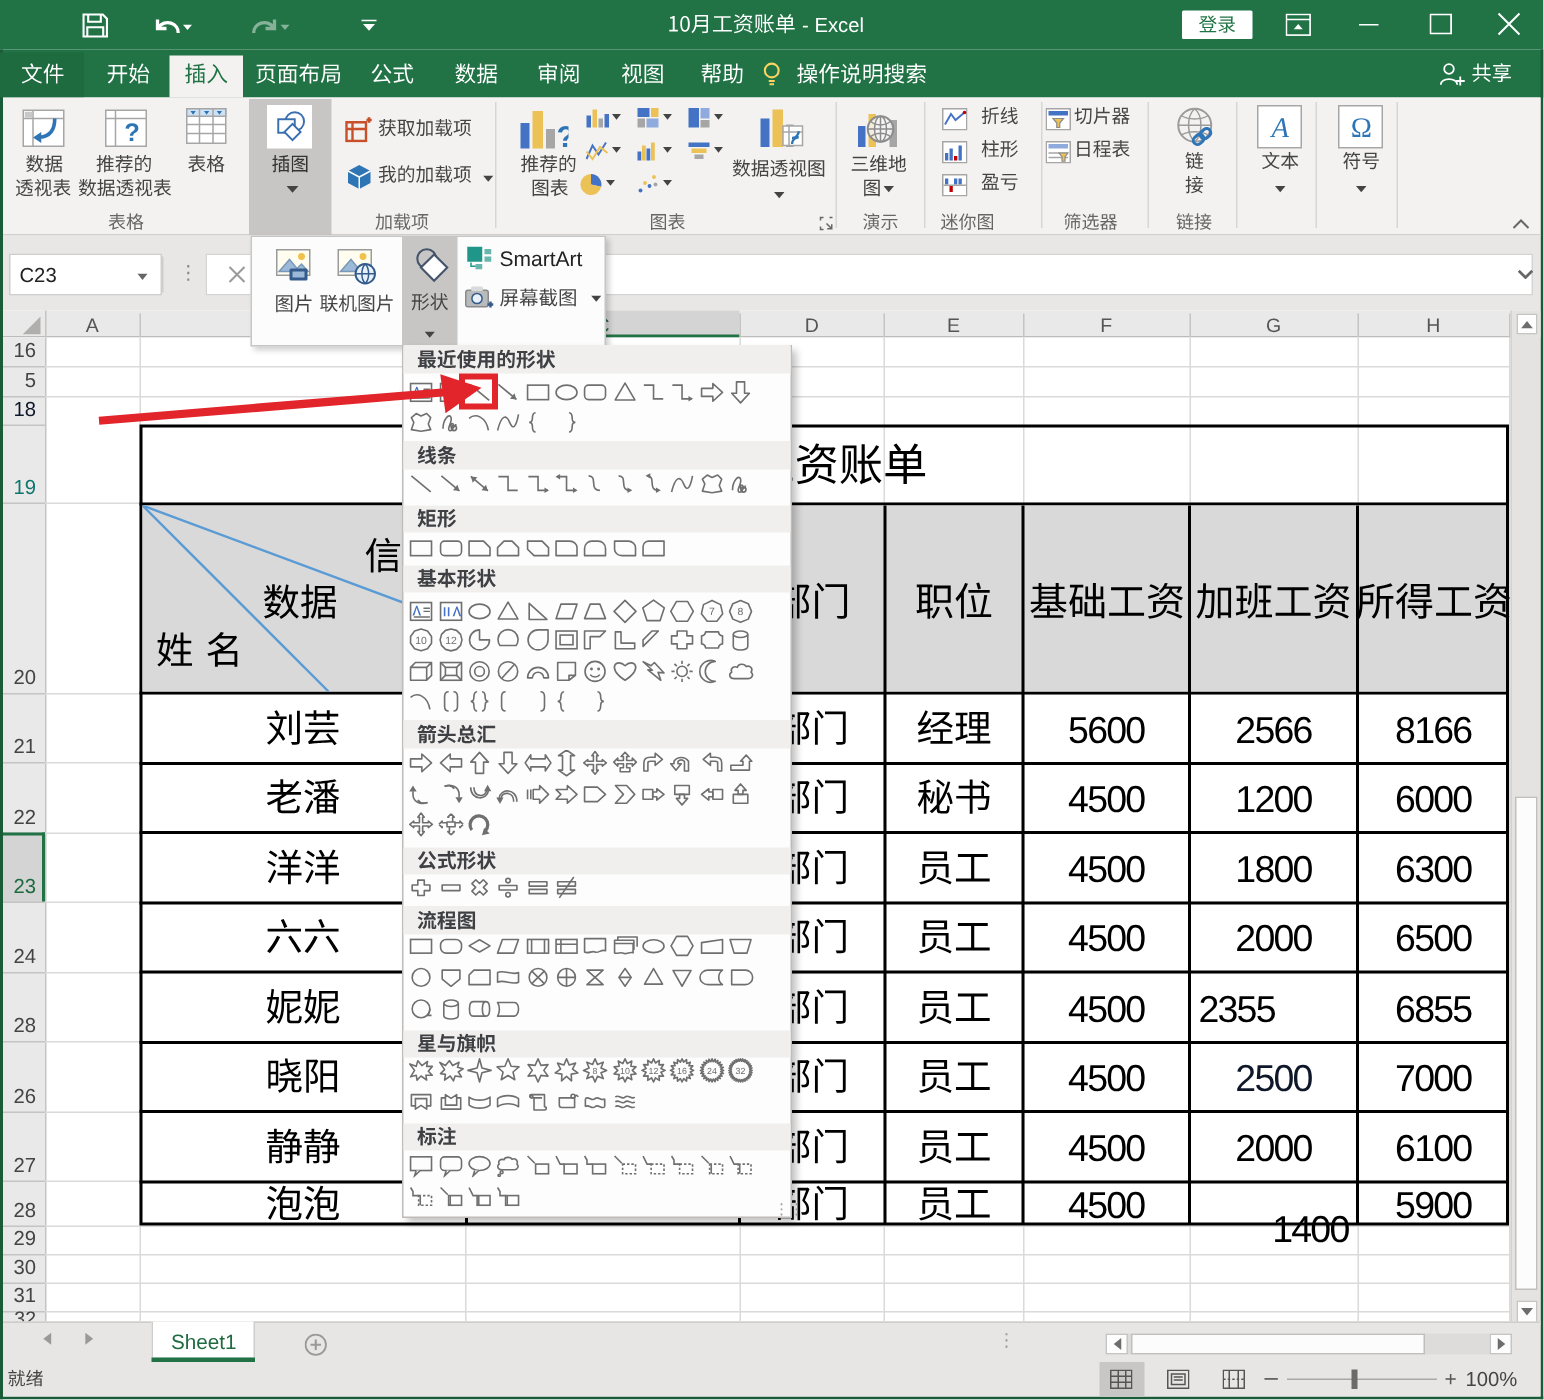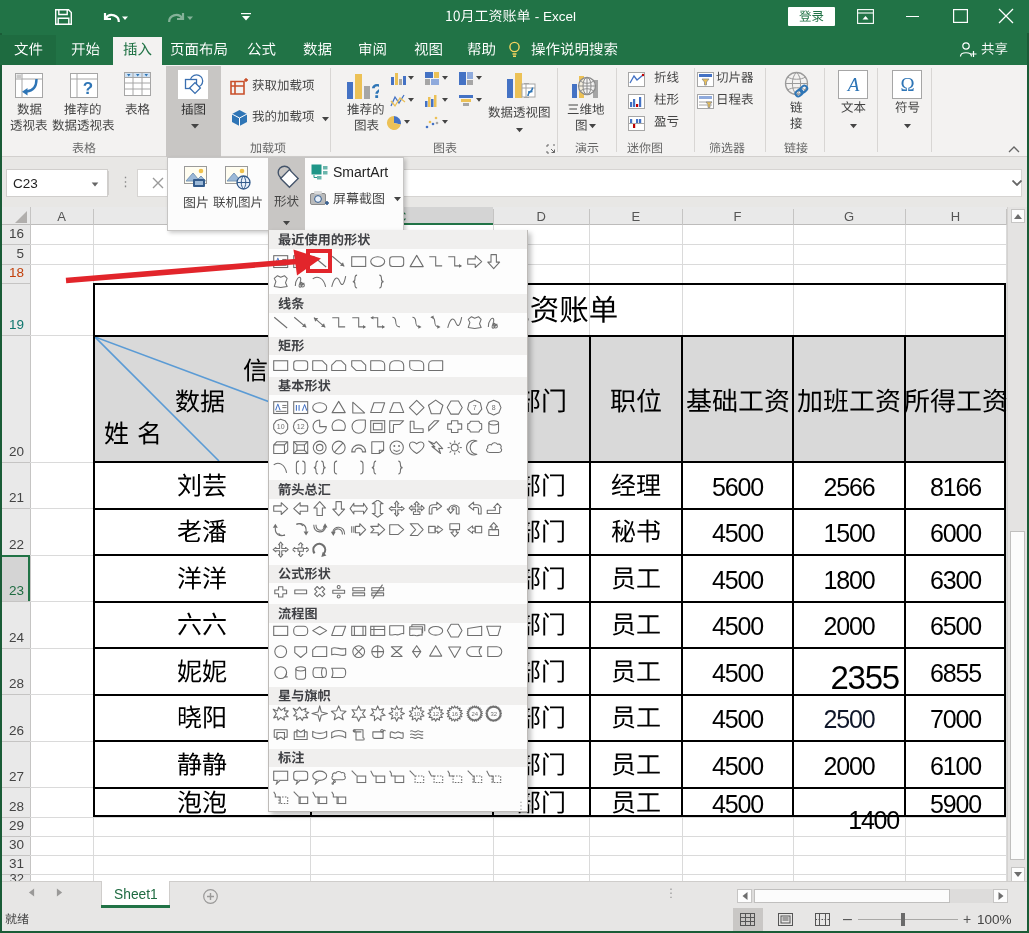--- a/index.html
+++ b/index.html
@@ -421,21 +421,21 @@
 <div style="position:absolute;left:1005.5px;top:209px;width:1px;height:16px;background:#c5c4c3"></div>
 <div style="position:absolute;left:2px;top:225px;width:1004px;height:656px;background:#fff"></div>
 <div style="position:absolute;left:2px;top:225px;width:27.5px;height:656px;background:#e9e9e9"></div>
 <div style="position:absolute;left:29.5px;top:225px;width:1px;height:656px;background:#c5c4c3"></div>
 <div style="position:absolute;left:0px;top:226.0px;width:24px;text-align:right;font-size:13.5px;color:#444">16</div>
 <div style="position:absolute;left:2px;top:244.0px;width:27.5px;height:1px;background:#c5c4c3"></div>
 <div style="position:absolute;left:29.5px;top:244.0px;width:976.5px;height:1px;background:#dadada"></div>
 <div style="position:absolute;left:0px;top:245.5px;width:24px;text-align:right;font-size:13.5px;color:#444">5</div>
 <div style="position:absolute;left:2px;top:263.5px;width:27.5px;height:1px;background:#c5c4c3"></div>
 <div style="position:absolute;left:29.5px;top:263.5px;width:976.5px;height:1px;background:#dadada"></div>
-<div style="position:absolute;left:0px;top:265.0px;width:24px;text-align:right;font-size:13.5px;color:#c2410c">18</div>
+<div style="position:absolute;left:0px;top:265.0px;width:24px;text-align:right;font-size:13.5px;color:#0f172a">18</div>
 <div style="position:absolute;left:2px;top:283.0px;width:27.5px;height:1px;background:#c5c4c3"></div>
 <div style="position:absolute;left:0px;top:317.0px;width:24px;text-align:right;font-size:13.5px;color:#0f766e">19</div>
 <div style="position:absolute;left:2px;top:335.0px;width:27.5px;height:1px;background:#c5c4c3"></div>
 <div style="position:absolute;left:29.5px;top:335.0px;width:976.5px;height:1px;background:#dadada"></div>
 <div style="position:absolute;left:0px;top:443.5px;width:24px;text-align:right;font-size:13.5px;color:#444">20</div>
 <div style="position:absolute;left:2px;top:461.5px;width:27.5px;height:1px;background:#c5c4c3"></div>
 <div style="position:absolute;left:29.5px;top:461.5px;width:976.5px;height:1px;background:#dadada"></div>
 <div style="position:absolute;left:0px;top:490.0px;width:24px;text-align:right;font-size:13.5px;color:#444">21</div>
 <div style="position:absolute;left:2px;top:508.0px;width:27.5px;height:1px;background:#c5c4c3"></div>
 <div style="position:absolute;left:29.5px;top:508.0px;width:976.5px;height:1px;background:#dadada"></div>
@@ -548,21 +548,21 @@
 <svg style="position:absolute;left:177.0px;top:519.25px" width="52" height="33" viewBox="0 0 52 33">
     <path transform="translate(0,21.5)" fill="#000" d="M20.9 -20C20.1 -18.8 19.1 -17.6 18 -16.4V-17.6H11.8V-21H9.9V-17.6H3.5V-15.9H9.9V-12.5H1.3V-10.7H11.3C8.1 -8.5 4.5 -6.6 0.8 -5.2C1.2 -4.9 1.9 -4.1 2.1 -3.7C4.2 -4.5 6.1 -5.5 8 -6.5V-1.2C8 1.1 9 1.6 12.2 1.6C12.9 1.6 18.3 1.6 19.1 1.6C21.9 1.6 22.6 0.7 22.9 -2.8C22.4 -2.9 21.6 -3.2 21.1 -3.6C20.9 -0.6 20.6 -0.1 18.9 -0.1C17.7 -0.1 13.2 -0.1 12.2 -0.1C10.3 -0.1 10 -0.3 10 -1.2V-3.5C13.7 -4.4 17.8 -5.6 20.6 -6.9L19 -8.2C16.9 -7.2 13.4 -6 10 -5.1V-7.7C11.5 -8.6 12.9 -9.6 14.3 -10.7H23.7V-12.5H16.5C18.8 -14.5 20.9 -16.7 22.6 -19.2ZM11.8 -12.5V-15.9H17.4C16.3 -14.7 15 -13.5 13.7 -12.5Z M26.6 0.5 28.3 1.7C29.5 -0.6 30.9 -3.5 31.9 -6L30.5 -7.1C29.3 -4.4 27.8 -1.3 26.6 0.5ZM34.6 -17.4C35.1 -16.4 35.8 -15.2 36 -14.4L37.6 -15C37.3 -15.8 36.6 -16.9 36.1 -17.9ZM27.2 -19.4C28.6 -18.6 30.6 -17.4 31.6 -16.6L32.7 -18.2C31.7 -18.9 29.7 -20 28.3 -20.8ZM25.9 -12.7C27.4 -11.9 29.4 -10.7 30.4 -10.1L31.5 -11.6C30.4 -12.3 28.4 -13.4 27 -14.1ZM44.8 -18.3C44.4 -17.2 43.6 -15.5 43 -14.4H41.3V-18.5C43.6 -18.8 45.7 -19.2 47.4 -19.6L46.2 -21C43.1 -20.2 37.5 -19.6 32.9 -19.3C33.1 -18.9 33.3 -18.3 33.4 -17.9C35.3 -17.9 37.5 -18.1 39.5 -18.3V-14.4H32.3V-12.7H37.7C36.1 -10.9 33.8 -9.2 31.6 -8.2C32 -7.9 32.6 -7.2 32.9 -6.8C33.3 -7 33.8 -7.3 34.2 -7.6V2H35.9V1.2H45.2V1.9H47V-7.7L48 -7.2C48.3 -7.7 48.8 -8.3 49.2 -8.7C47.1 -9.5 44.7 -11.1 43.1 -12.7H48.7V-14.4H44.7C45.3 -15.4 46 -16.7 46.5 -17.8ZM39.6 -2.7V-0.4H35.9V-2.7ZM41.3 -2.7H45.2V-0.4H41.3ZM39.6 -4.1H35.9V-6.4H39.6ZM41.3 -4.1V-6.4H45.2V-4.1ZM39.5 -12.6V-8.4H41.3V-12.5C42.7 -10.8 44.7 -9.1 46.7 -7.9H34.7C36.5 -9.1 38.3 -10.8 39.5 -12.6Z"></path>
   </svg>
 <svg style="position:absolute;left:516.2px;top:519.25px" width="52" height="33" viewBox="0 0 52 33">
     <path transform="translate(0,21.5)" fill="#000" d="M3.5 -15.7C4.2 -14.4 4.9 -12.6 5.1 -11.4L6.8 -11.9C6.6 -13 5.9 -14.8 5.2 -16.1ZM15.7 -19.7V2H17.4V-17.9H21.4C20.7 -16 19.7 -13.3 18.8 -11.2C21 -9 21.7 -7.1 21.7 -5.6C21.7 -4.7 21.5 -3.9 21 -3.6C20.7 -3.4 20.4 -3.3 20 -3.3C19.5 -3.3 18.8 -3.3 18.1 -3.4C18.4 -2.9 18.5 -2.1 18.6 -1.6C19.3 -1.6 20.1 -1.6 20.7 -1.6C21.3 -1.7 21.9 -1.9 22.2 -2.1C23.1 -2.7 23.4 -3.9 23.4 -5.4C23.4 -7.1 22.9 -9.1 20.6 -11.4C21.7 -13.8 22.8 -16.6 23.7 -18.9L22.4 -19.8L22.1 -19.7ZM6.2 -20.7C6.6 -19.9 7 -18.9 7.2 -18.1H2V-16.4H13.8V-18.1H9.2C8.9 -18.9 8.3 -20.2 7.9 -21.1ZM10.8 -16.2C10.4 -14.8 9.7 -12.7 9 -11.3H1.3V-9.6H14.4V-11.3H10.8C11.5 -12.6 12.1 -14.3 12.7 -15.8ZM2.7 -7.3V1.8H4.5V0.7H11.4V1.7H13.2V-7.3ZM4.5 -1.1V-5.6H11.4V-1.1Z M28.2 -20.1C29.4 -18.7 31 -16.7 31.7 -15.4L33.2 -16.5C32.5 -17.7 30.9 -19.7 29.6 -21ZM27.3 -16V2H29.2V-16ZM34 -20.1V-18.3H45.9V-0.5C45.9 0 45.8 0.2 45.2 0.2C44.7 0.2 43 0.2 41.1 0.2C41.4 0.7 41.7 1.5 41.8 2C44.2 2 45.7 2 46.6 1.7C47.5 1.3 47.8 0.8 47.8 -0.5V-20.1Z"></path>
   </svg>
 <svg style="position:absolute;left:610.7px;top:519.25px" width="52" height="33" viewBox="0 0 52 33">
     <path transform="translate(0,21.5)" fill="#000" d="M10.8 -13C10.5 -10.5 9.9 -7.2 8.9 -5.2L10.4 -4.7C11.4 -6.7 11.9 -10.1 12.2 -12.7ZM13 -19.8C14.7 -18.7 16.8 -17.1 17.8 -16L18.9 -17.4C17.9 -18.5 15.8 -20 14.1 -21ZM20.8 -19.5C19.5 -14.6 17.7 -10.3 15.3 -6.7V-15.6H13.5V-4.2C12.1 -2.5 10.6 -1 8.8 0.3C9.2 0.6 10 1.2 10.3 1.6C11.5 0.7 12.5 -0.3 13.5 -1.4V-1.1C13.5 1.2 14.1 1.8 16.2 1.8C16.6 1.8 19.1 1.8 19.5 1.8C21.5 1.8 21.9 0.7 22.1 -2.9C21.6 -3 20.9 -3.3 20.5 -3.6C20.4 -0.6 20.3 0.1 19.4 0.1C18.9 0.1 16.8 0.1 16.4 0.1C15.5 0.1 15.3 -0.1 15.3 -1.1V-3.5C17.2 -6 18.7 -8.7 20 -11.8C21.1 -9.5 22.1 -6.4 22.4 -4.4L24.1 -4.9C23.8 -6.9 22.8 -10 21.7 -12.3L20.1 -11.9C21 -14.1 21.8 -16.5 22.5 -19.1ZM8.3 -20.8C6.7 -20 4 -19.3 1.7 -18.8C1.9 -18.4 2.1 -17.8 2.2 -17.4C3.1 -17.5 4 -17.7 4.9 -17.9V-13.8H1.4V-12.1H4.7C3.8 -9.2 2.3 -6 0.8 -4.2C1.2 -3.7 1.7 -2.9 1.9 -2.4C2.9 -3.8 4 -6.1 4.9 -8.4V2H6.6V-9.2C7.2 -8.1 8 -6.6 8.3 -5.9L9.5 -7.4C9.1 -8.1 7.2 -10.7 6.6 -11.5V-12.1H9.5V-13.8H6.6V-18.3C7.7 -18.6 8.7 -18.9 9.5 -19.3Z M42.9 -19C44.5 -17.9 46.6 -16.4 47.6 -15.4L48.8 -16.9C47.7 -17.8 45.6 -19.2 44 -20.2ZM28.1 -16.6V-14.8H35.5V-9.9H26.5V-8.1H35.5V2H37.4V-8.1H46.6C46.3 -4.5 46 -2.9 45.5 -2.4C45.2 -2.2 45 -2.2 44.4 -2.2C43.9 -2.2 42.2 -2.2 40.6 -2.4C41 -1.8 41.2 -1.1 41.3 -0.5C42.8 -0.5 44.3 -0.4 45.1 -0.5C46 -0.6 46.5 -0.7 47 -1.2C47.8 -2 48.2 -4 48.6 -9C48.6 -9.3 48.7 -9.9 48.7 -9.9H45V-16.6H37.4V-20.9H35.5V-16.6ZM37.4 -9.9V-14.8H43.2V-9.9Z"></path>
   </svg>
 <div class="num" style="position:absolute;left:687.5px;top:519.35px;width:100px;text-align:center;font-size:25px;letter-spacing:-1.2px;color:#000">4500</div>
-<div class="num" style="position:absolute;left:799px;top:519.35px;width:100px;text-align:center;font-size:25px;letter-spacing:-1.2px;color:#000">1500</div>
+<div class="num" style="position:absolute;left:799px;top:519.35px;width:100px;text-align:center;font-size:25px;letter-spacing:-1.2px;color:#000">1200</div>
 <div class="num" style="position:absolute;left:905.5px;top:519.35px;width:100px;text-align:center;font-size:25px;letter-spacing:-1.2px;color:#000">6000</div>
 <svg style="position:absolute;left:177.0px;top:565.75px" width="52" height="33" viewBox="0 0 52 33">
     <path transform="translate(0,21.5)" fill="#000" d="M2.2 -19.2C3.8 -18.3 5.8 -16.9 6.8 -16L7.9 -17.4C7 -18.4 4.9 -19.7 3.3 -20.5ZM1.1 -12.5C2.7 -11.7 4.8 -10.5 5.8 -9.6L6.9 -11.1C5.8 -12 3.7 -13.1 2.1 -13.9ZM1.6 0.2 3.2 1.4C4.5 -1 6.1 -4 7.2 -6.7L5.8 -7.9C4.5 -5 2.8 -1.7 1.6 0.2ZM19.9 -21.1C19.3 -19.7 18.4 -17.7 17.5 -16.3H13.1L14.5 -16.9C14.1 -18.1 13 -19.8 12.1 -21L10.4 -20.4C11.3 -19.2 12.2 -17.4 12.7 -16.3H8.7V-14.6H15V-11H9.5V-9.2H15V-5.6H8V-3.8H15V2H16.9V-3.8H24V-5.6H16.9V-9.2H22.6V-11H16.9V-14.6H23.4V-16.3H19.4C20.2 -17.5 21 -19.1 21.7 -20.5Z M27.2 -19.2C28.8 -18.3 30.8 -16.9 31.8 -16L32.9 -17.4C31.9 -18.4 29.9 -19.7 28.3 -20.5ZM26.1 -12.5C27.7 -11.7 29.8 -10.5 30.8 -9.6L31.9 -11.1C30.8 -12 28.7 -13.1 27.1 -13.9ZM26.6 0.2 28.2 1.4C29.6 -1 31.1 -4 32.2 -6.7L30.8 -7.9C29.5 -5 27.8 -1.7 26.6 0.2ZM44.9 -21.1C44.3 -19.7 43.4 -17.7 42.5 -16.3H38.1L39.5 -16.9C39 -18.1 38 -19.8 37.1 -21L35.4 -20.4C36.3 -19.2 37.2 -17.4 37.6 -16.3H33.7V-14.6H40V-11H34.5V-9.2H40V-5.6H33V-3.8H40V2H41.9V-3.8H49V-5.6H41.9V-9.2H47.6V-11H41.9V-14.6H48.4V-16.3H44.4C45.2 -17.5 46 -19.1 46.7 -20.5Z"></path>
   </svg>
 <svg style="position:absolute;left:516.2px;top:565.75px" width="52" height="33" viewBox="0 0 52 33">
     <path transform="translate(0,21.5)" fill="#000" d="M3.5 -15.7C4.2 -14.4 4.9 -12.6 5.1 -11.4L6.8 -11.9C6.6 -13 5.9 -14.8 5.2 -16.1ZM15.7 -19.7V2H17.4V-17.9H21.4C20.7 -16 19.7 -13.3 18.8 -11.2C21 -9 21.7 -7.1 21.7 -5.6C21.7 -4.7 21.5 -3.9 21 -3.6C20.7 -3.4 20.4 -3.3 20 -3.3C19.5 -3.3 18.8 -3.3 18.1 -3.4C18.4 -2.9 18.5 -2.1 18.6 -1.6C19.3 -1.6 20.1 -1.6 20.7 -1.6C21.3 -1.7 21.9 -1.9 22.2 -2.1C23.1 -2.7 23.4 -3.9 23.4 -5.4C23.4 -7.1 22.9 -9.1 20.6 -11.4C21.7 -13.8 22.8 -16.6 23.7 -18.9L22.4 -19.8L22.1 -19.7ZM6.2 -20.7C6.6 -19.9 7 -18.9 7.2 -18.1H2V-16.4H13.8V-18.1H9.2C8.9 -18.9 8.3 -20.2 7.9 -21.1ZM10.8 -16.2C10.4 -14.8 9.7 -12.7 9 -11.3H1.3V-9.6H14.4V-11.3H10.8C11.5 -12.6 12.1 -14.3 12.7 -15.8ZM2.7 -7.3V1.8H4.5V0.7H11.4V1.7H13.2V-7.3ZM4.5 -1.1V-5.6H11.4V-1.1Z M28.2 -20.1C29.4 -18.7 31 -16.7 31.7 -15.4L33.2 -16.5C32.5 -17.7 30.9 -19.7 29.6 -21ZM27.3 -16V2H29.2V-16ZM34 -20.1V-18.3H45.9V-0.5C45.9 0 45.8 0.2 45.2 0.2C44.7 0.2 43 0.2 41.1 0.2C41.4 0.7 41.7 1.5 41.8 2C44.2 2 45.7 2 46.6 1.7C47.5 1.3 47.8 0.8 47.8 -0.5V-20.1Z"></path>
   </svg>
 <svg style="position:absolute;left:610.7px;top:565.75px" width="52" height="33" viewBox="0 0 52 33">
     <path transform="translate(0,21.5)" fill="#000" d="M6.7 -18.2H18.4V-15.4H6.7ZM4.8 -19.9V-13.8H20.4V-19.9ZM11.4 -8.2V-5.9C11.4 -3.9 10.7 -1.2 1.7 0.6C2.1 1 2.7 1.7 2.9 2.1C12.2 0 13.4 -3.2 13.4 -5.9V-8.2ZM13.2 -1.6C16.3 -0.6 20.4 1.1 22.5 2.1L23.4 0.5C21.2 -0.5 17.1 -2.1 14.2 -3ZM3.9 -11.5V-2.3H5.8V-9.8H19.4V-2.5H21.4V-11.5Z M26.3 -1.8V0.1H48.8V-1.8H38.5V-16.2H47.5V-18.2H27.6V-16.2H36.4V-1.8Z"></path>
   </svg>
@@ -584,21 +584,21 @@
 <svg style="position:absolute;left:177.0px;top:658.75px" width="52" height="33" viewBox="0 0 52 33">
     <path transform="translate(0,21.5)" fill="#000" d="M12.4 -18.2H21.4V-14.6H12.4ZM10.7 -19.8V-11.2C10.7 -7.4 10.4 -2.4 7.5 1C7.9 1.2 8.7 1.7 9 2C12 -1.6 12.4 -7.1 12.4 -11.2V-12.9H23.2V-19.8ZM22.1 -10.2C20.7 -9.1 18.4 -7.7 16.1 -6.7V-11.9H14.4V-1.1C14.4 1.1 15 1.7 17.2 1.7C17.7 1.7 20.9 1.7 21.4 1.7C23.4 1.7 23.9 0.7 24.2 -2.8C23.7 -2.9 22.9 -3.2 22.5 -3.5C22.4 -0.5 22.2 0 21.2 0C20.6 0 17.9 0 17.4 0C16.3 0 16.1 -0.2 16.1 -1.1V-5C18.8 -6.1 21.6 -7.5 23.5 -8.9ZM7.2 -14.1C6.9 -10.7 6.4 -7.9 5.5 -5.6C4.8 -6.2 4 -6.9 3.2 -7.4C3.7 -9.3 4.2 -11.7 4.7 -14.1ZM1.4 -6.8C2.5 -6 3.7 -5 4.8 -3.9C3.7 -1.9 2.4 -0.4 0.8 0.5C1.2 0.8 1.6 1.5 1.9 2C3.6 0.9 5 -0.6 6.1 -2.6C6.6 -2 7.1 -1.5 7.4 -1L8.7 -2.3C8.2 -2.9 7.6 -3.6 6.9 -4.3C8 -7.2 8.7 -10.9 9 -15.8L7.9 -15.9L7.6 -15.9H5C5.3 -17.6 5.6 -19.4 5.7 -21L4 -21.1C3.9 -19.5 3.7 -17.7 3.4 -15.9H1.1V-14.1H3.1C2.6 -11.4 2 -8.7 1.4 -6.8Z M37.4 -18.2H46.4V-14.6H37.4ZM35.7 -19.8V-11.2C35.7 -7.4 35.4 -2.4 32.5 1C32.9 1.2 33.6 1.7 34 2C37 -1.6 37.4 -7.1 37.4 -11.2V-12.9H48.2V-19.8ZM47.1 -10.2C45.7 -9.1 43.4 -7.7 41.1 -6.7V-11.9H39.4V-1.1C39.4 1.1 40 1.7 42.2 1.7C42.7 1.7 45.9 1.7 46.4 1.7C48.4 1.7 48.9 0.7 49.2 -2.8C48.7 -2.9 47.9 -3.2 47.5 -3.5C47.4 -0.5 47.2 0 46.2 0C45.5 0 42.9 0 42.4 0C41.3 0 41.1 -0.2 41.1 -1.1V-5C43.8 -6.1 46.6 -7.5 48.5 -8.9ZM32.2 -14.1C31.9 -10.7 31.4 -7.9 30.5 -5.6C29.8 -6.2 29 -6.9 28.2 -7.4C28.7 -9.3 29.2 -11.7 29.7 -14.1ZM26.4 -6.8C27.5 -6 28.7 -5 29.8 -3.9C28.7 -1.9 27.4 -0.4 25.8 0.5C26.1 0.8 26.6 1.5 26.9 2C28.6 0.9 30 -0.6 31.1 -2.6C31.6 -2 32 -1.5 32.4 -1L33.7 -2.3C33.2 -2.9 32.6 -3.6 31.9 -4.3C33 -7.2 33.7 -10.9 34 -15.8L32.9 -15.9L32.6 -15.9H30C30.3 -17.6 30.6 -19.4 30.7 -21L29 -21.1C28.9 -19.5 28.6 -17.7 28.4 -15.9H26.1V-14.1H28.1C27.6 -11.4 26.9 -8.7 26.4 -6.8Z"></path>
   </svg>
 <svg style="position:absolute;left:516.2px;top:658.75px" width="52" height="33" viewBox="0 0 52 33">
     <path transform="translate(0,21.5)" fill="#000" d="M3.5 -15.7C4.2 -14.4 4.9 -12.6 5.1 -11.4L6.8 -11.9C6.6 -13 5.9 -14.8 5.2 -16.1ZM15.7 -19.7V2H17.4V-17.9H21.4C20.7 -16 19.7 -13.3 18.8 -11.2C21 -9 21.7 -7.1 21.7 -5.6C21.7 -4.7 21.5 -3.9 21 -3.6C20.7 -3.4 20.4 -3.3 20 -3.3C19.5 -3.3 18.8 -3.3 18.1 -3.4C18.4 -2.9 18.5 -2.1 18.6 -1.6C19.3 -1.6 20.1 -1.6 20.7 -1.6C21.3 -1.7 21.9 -1.9 22.2 -2.1C23.1 -2.7 23.4 -3.9 23.4 -5.4C23.4 -7.1 22.9 -9.1 20.6 -11.4C21.7 -13.8 22.8 -16.6 23.7 -18.9L22.4 -19.8L22.1 -19.7ZM6.2 -20.7C6.6 -19.9 7 -18.9 7.2 -18.1H2V-16.4H13.8V-18.1H9.2C8.9 -18.9 8.3 -20.2 7.9 -21.1ZM10.8 -16.2C10.4 -14.8 9.7 -12.7 9 -11.3H1.3V-9.6H14.4V-11.3H10.8C11.5 -12.6 12.1 -14.3 12.7 -15.8ZM2.7 -7.3V1.8H4.5V0.7H11.4V1.7H13.2V-7.3ZM4.5 -1.1V-5.6H11.4V-1.1Z M28.2 -20.1C29.4 -18.7 31 -16.7 31.7 -15.4L33.2 -16.5C32.5 -17.7 30.9 -19.7 29.6 -21ZM27.3 -16V2H29.2V-16ZM34 -20.1V-18.3H45.9V-0.5C45.9 0 45.8 0.2 45.2 0.2C44.7 0.2 43 0.2 41.1 0.2C41.4 0.7 41.7 1.5 41.8 2C44.2 2 45.7 2 46.6 1.7C47.5 1.3 47.8 0.8 47.8 -0.5V-20.1Z"></path>
   </svg>
 <svg style="position:absolute;left:610.7px;top:658.75px" width="52" height="33" viewBox="0 0 52 33">
     <path transform="translate(0,21.5)" fill="#000" d="M6.7 -18.2H18.4V-15.4H6.7ZM4.8 -19.9V-13.8H20.4V-19.9ZM11.4 -8.2V-5.9C11.4 -3.9 10.7 -1.2 1.7 0.6C2.1 1 2.7 1.7 2.9 2.1C12.2 0 13.4 -3.2 13.4 -5.9V-8.2ZM13.2 -1.6C16.3 -0.6 20.4 1.1 22.5 2.1L23.4 0.5C21.2 -0.5 17.1 -2.1 14.2 -3ZM3.9 -11.5V-2.3H5.8V-9.8H19.4V-2.5H21.4V-11.5Z M26.3 -1.8V0.1H48.8V-1.8H38.5V-16.2H47.5V-18.2H27.6V-16.2H36.4V-1.8Z"></path>
   </svg>
 <div class="num" style="position:absolute;left:687.5px;top:658.85px;width:100px;text-align:center;font-size:25px;letter-spacing:-1.2px;color:#000">4500</div>
-<div class="num" style="position:absolute;left:799px;top:658.85px;width:100px;text-align:right;font-size:33px;letter-spacing:-1.2px;color:#000">2355</div>
+<div class="num" style="position:absolute;left:799px;top:658.85px;width:100px;text-align:left;font-size:25px;letter-spacing:-1.2px;color:#000">2355</div>
 <div class="num" style="position:absolute;left:905.5px;top:658.85px;width:100px;text-align:center;font-size:25px;letter-spacing:-1.2px;color:#000">6855</div>
 <svg style="position:absolute;left:177.0px;top:705.25px" width="52" height="33" viewBox="0 0 52 33">
     <path transform="translate(0,21.5)" fill="#000" d="M6.9 -10.4V-4.6H3.4V-10.4ZM6.9 -12H3.4V-17.6H6.9ZM1.9 -19.3V-0.9H3.4V-2.9H8.5V-19.3ZM20.8 -16.2C19.9 -15.1 18.6 -14.1 17 -13.2C16.4 -14.1 15.9 -15.2 15.5 -16.3L23 -17.1L22.8 -18.6L15.1 -17.9C14.9 -18.8 14.7 -19.8 14.7 -20.9H12.9C13 -19.8 13.2 -18.7 13.4 -17.7L9.4 -17.3L9.7 -15.7L13.8 -16.1C14.2 -14.8 14.8 -13.6 15.4 -12.5C13.5 -11.7 11.4 -11.1 9.2 -10.6C9.6 -10.3 10.1 -9.5 10.4 -9.1C12.4 -9.7 14.5 -10.3 16.4 -11.2C17.7 -9.6 19.4 -8.6 21.1 -8.6C22.6 -8.6 23.2 -9.3 23.5 -12C23.1 -12.1 22.5 -12.4 22.2 -12.8C22.1 -10.9 21.8 -10.2 21.2 -10.2C20.1 -10.2 19 -10.9 17.9 -12C19.8 -13 21.4 -14.2 22.5 -15.6ZM9.2 -7.6V-6H13.1C12.9 -2.7 11.9 -0.7 8.2 0.5C8.6 0.8 9.1 1.6 9.3 2C13.5 0.6 14.6 -1.9 15 -6H17.4V-0.6C17.4 1.1 17.8 1.6 19.6 1.6C20 1.6 21.6 1.6 22 1.6C23.4 1.6 23.9 0.9 24.1 -1.8C23.6 -2 22.9 -2.2 22.5 -2.5C22.4 -0.2 22.3 0.1 21.8 0.1C21.5 0.1 20.2 0.1 19.9 0.1C19.4 0.1 19.2 0 19.2 -0.6V-6H23.6V-7.6Z M36.6 -19.5V1.8H38.4V-0.1H45.8V1.6H47.7V-19.5ZM38.4 -1.9V-9.2H45.8V-1.9ZM38.4 -11V-17.7H45.8V-11ZM27.2 -20V2H28.9V-18.3H32.8C32.1 -16.6 31.1 -14.4 30.2 -12.6C32.5 -10.7 33.2 -9 33.2 -7.6C33.2 -6.8 33 -6.2 32.5 -5.9C32.2 -5.7 31.9 -5.6 31.5 -5.6C31 -5.6 30.3 -5.6 29.6 -5.7C29.9 -5.2 30.1 -4.4 30.1 -3.9C30.8 -3.9 31.6 -3.9 32.2 -4C32.8 -4 33.4 -4.2 33.8 -4.5C34.6 -5 35 -6 35 -7.4C34.9 -9 34.4 -10.8 32 -12.9C33.1 -14.8 34.2 -17.2 35.2 -19.2L34 -20.1L33.6 -20Z"></path>
   </svg>
 <svg style="position:absolute;left:516.2px;top:705.25px" width="52" height="33" viewBox="0 0 52 33">
     <path transform="translate(0,21.5)" fill="#000" d="M3.5 -15.7C4.2 -14.4 4.9 -12.6 5.1 -11.4L6.8 -11.9C6.6 -13 5.9 -14.8 5.2 -16.1ZM15.7 -19.7V2H17.4V-17.9H21.4C20.7 -16 19.7 -13.3 18.8 -11.2C21 -9 21.7 -7.1 21.7 -5.6C21.7 -4.7 21.5 -3.9 21 -3.6C20.7 -3.4 20.4 -3.3 20 -3.3C19.5 -3.3 18.8 -3.3 18.1 -3.4C18.4 -2.9 18.5 -2.1 18.6 -1.6C19.3 -1.6 20.1 -1.6 20.7 -1.6C21.3 -1.7 21.9 -1.9 22.2 -2.1C23.1 -2.7 23.4 -3.9 23.4 -5.4C23.4 -7.1 22.9 -9.1 20.6 -11.4C21.7 -13.8 22.8 -16.6 23.7 -18.9L22.4 -19.8L22.1 -19.7ZM6.2 -20.7C6.6 -19.9 7 -18.9 7.2 -18.1H2V-16.4H13.8V-18.1H9.2C8.9 -18.9 8.3 -20.2 7.9 -21.1ZM10.8 -16.2C10.4 -14.8 9.7 -12.7 9 -11.3H1.3V-9.6H14.4V-11.3H10.8C11.5 -12.6 12.1 -14.3 12.7 -15.8ZM2.7 -7.3V1.8H4.5V0.7H11.4V1.7H13.2V-7.3ZM4.5 -1.1V-5.6H11.4V-1.1Z M28.2 -20.1C29.4 -18.7 31 -16.7 31.7 -15.4L33.2 -16.5C32.5 -17.7 30.9 -19.7 29.6 -21ZM27.3 -16V2H29.2V-16ZM34 -20.1V-18.3H45.9V-0.5C45.9 0 45.8 0.2 45.2 0.2C44.7 0.2 43 0.2 41.1 0.2C41.4 0.7 41.7 1.5 41.8 2C44.2 2 45.7 2 46.6 1.7C47.5 1.3 47.8 0.8 47.8 -0.5V-20.1Z"></path>
   </svg>
 <svg style="position:absolute;left:610.7px;top:705.25px" width="52" height="33" viewBox="0 0 52 33">
     <path transform="translate(0,21.5)" fill="#000" d="M6.7 -18.2H18.4V-15.4H6.7ZM4.8 -19.9V-13.8H20.4V-19.9ZM11.4 -8.2V-5.9C11.4 -3.9 10.7 -1.2 1.7 0.6C2.1 1 2.7 1.7 2.9 2.1C12.2 0 13.4 -3.2 13.4 -5.9V-8.2ZM13.2 -1.6C16.3 -0.6 20.4 1.1 22.5 2.1L23.4 0.5C21.2 -0.5 17.1 -2.1 14.2 -3ZM3.9 -11.5V-2.3H5.8V-9.8H19.4V-2.5H21.4V-11.5Z M26.3 -1.8V0.1H48.8V-1.8H38.5V-16.2H47.5V-18.2H27.6V-16.2H36.4V-1.8Z"></path>
   </svg>

